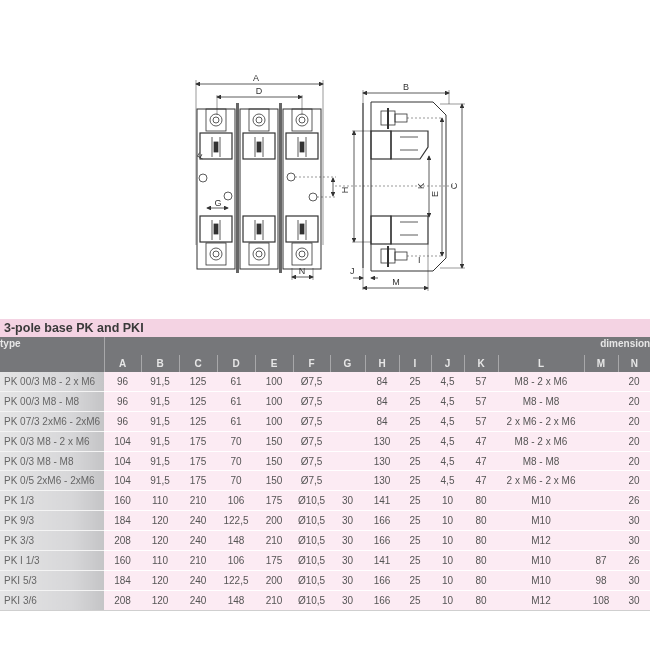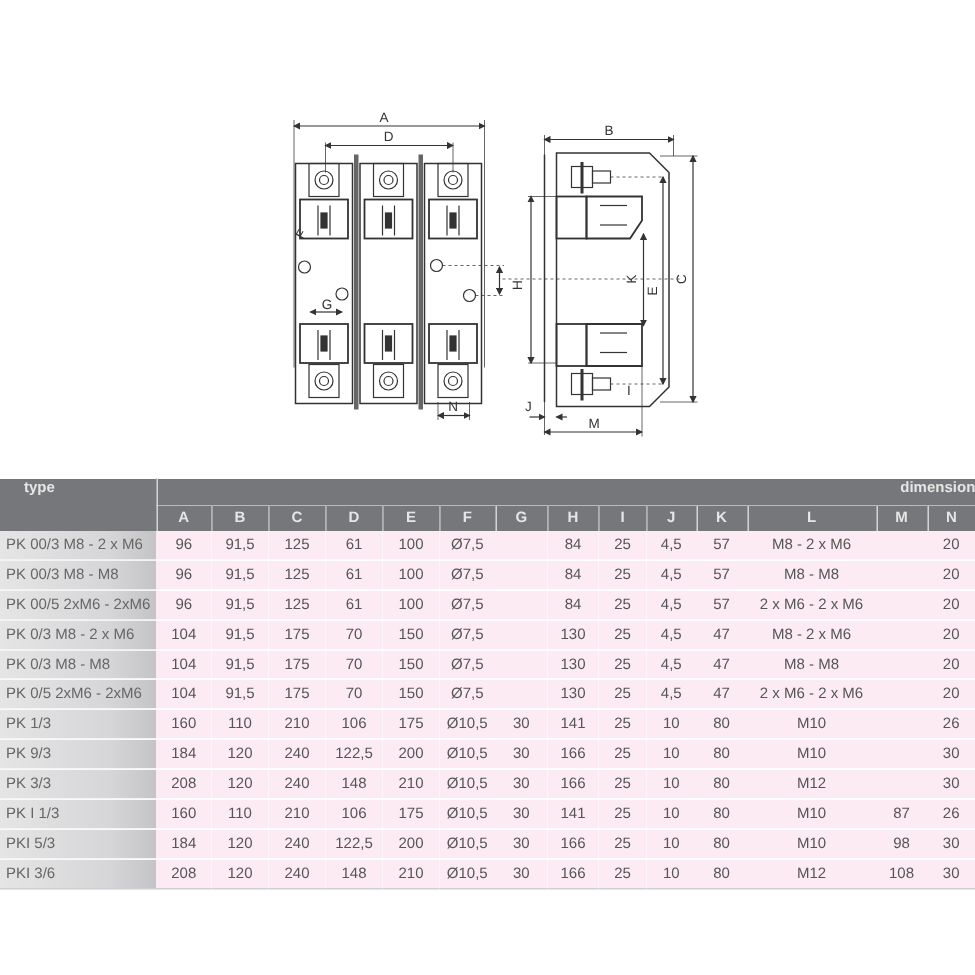--- a/index.html
+++ b/index.html
@@ -20,21 +20,21 @@
   table { border-collapse: collapse; width: 650px; table-layout: fixed; }
   th, td { padding: 0; text-align: center; white-space: nowrap; overflow: hidden; }
   thead th {
     background: #76777a; color: #e6e6e6; font-weight: bold; font-size: 10px;
     font-family: "Liberation Sans Narrow", "Liberation Sans", sans-serif;
   }
   thead tr.r1 th { height: 18px; vertical-align: top; line-height: 14px; }
   thead tr.r2 th { height: 17px; line-height: 17px; border-left: 1px solid #a8a8aa; }
   thead tr.r2 th.first { border-left: none; }
   th.type-head {
-    text-align: left; padding-left: 16px; border-right: 1px solid #a8a8aa;
+    text-align: left; padding-left: 0; border-right: 1px solid #a8a8aa;
     vertical-align: top; line-height: 14px;
   }
   th.dim-head { text-align: right; }
   tbody td {
     height: 18.9px; font-size: 10px; color: #555;
     background: #fcebf3; border-bottom: 1px solid #ffffff;
     font-family: "Liberation Sans", sans-serif;
     transform-origin: center;
   }
   tbody td.type {
@@ -198,20 +198,21 @@
       <text class="dim-label" x="438" y="194" transform="rotate(-90 438 194)" text-anchor="middle">E</text>
       <text class="dim-label" x="457" y="186" transform="rotate(-90 457 186)" text-anchor="middle">C</text>
       <text class="dim-label" x="350" y="274">J</text>
       <text class="dim-label" x="396" y="285" text-anchor="middle">M</text>
       <text class="dim-label" x="418" y="263">I</text>
     </g>
   </svg>
 </div>
 
 <div class="table-wrap">
+  <div class="title-bar">3-pole base PK and PKI</div>
   <table>
     <colgroup>
       <col style="width:104px">
       <col style="width:37px">
         <col style="width:38px">
         <col style="width:38px">
         <col style="width:38px">
       <col style="width:38px">
         <col style="width:37px">
         <col style="width:35px">
@@ -274,21 +275,21 @@
           <td></td>
           <td>84</td>
           <td>25</td>
           <td>4,5</td>
           <td>57</td>
           <td>M8 - M8</td>
           <td></td>
           <td>20</td>
         </tr>
         <tr>
-          <td class="type">PK 00/5 2xM6 - 2xM6</td>
+          <td class="type">PK 07/3 2xM6 - 2xM6</td>
           <td>96</td>
           <td>91,5</td>
           <td>125</td>
           <td>61</td>
           <td>100</td>
           <td>Ø7,5</td>
           <td></td>
           <td>84</td>
           <td>25</td>
           <td>4,5</td>

